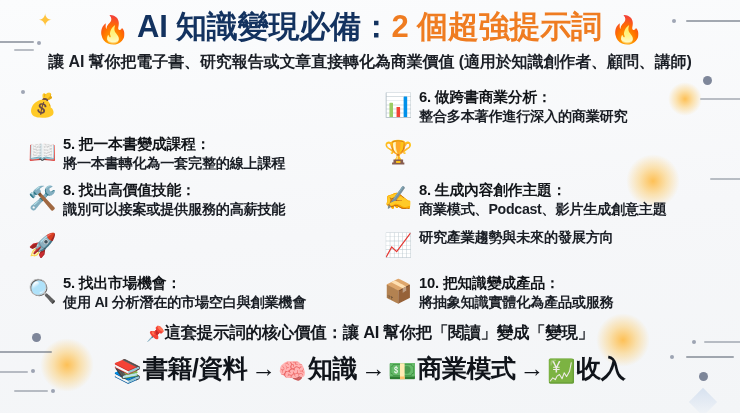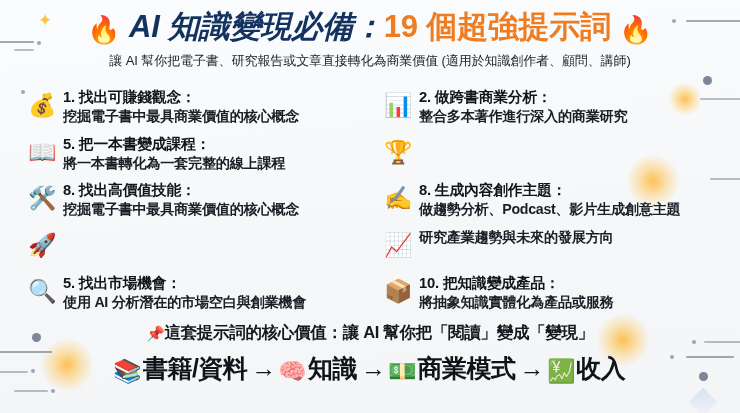--- a/index.html
+++ b/index.html
@@ -56,27 +56,27 @@
     left: 0; right: 0; top: 8px;
     text-align: center;
   }
   .title {
     font-size: 31px;
     font-weight: 700;
     letter-spacing: -0.2px;
     line-height: 1.22;
     white-space: nowrap;
   }
-  .title .t-navy { color: #13325f; font-style: italic; }
+  .title .t-navy { color: #13325f; }
   .title .t-orange { color: #ef7c21; }
   .title .emoji { font-size: 27px; vertical-align: -2px; }
   .subtitle {
     margin-top: 5px;
-    font-size: 13px;
-    font-weight: 400;
+    font-size: 16px;
+    font-weight: 700;
     color: #1b1f26;
     white-space: nowrap;
     letter-spacing: -0.1px;
   }
 
   
   .columns {
     position: absolute;
     top: 88px;
     left: 0;
@@ -180,78 +180,74 @@
   <div class="deco deco-line thin" style="right:-4px; top:341px; width:40px;"></div>
   <div class="deco deco-dot sm" style="right:44px; top:340px;"></div>
   <div class="deco deco-line" style="right:6px; top:356px; width:48px;"></div>
   <div class="deco deco-dot sm" style="right:66px; top:355px;"></div>
   <div class="deco deco-dot" style="right:32px; top:372px;"></div>
   <div class="deco deco-diamond" style="right:27px; top:392px;"></div>
 
   <div class="header">
     <div class="title">
       <span class="emoji">🔥</span>
-      <span class="t-navy">AI 知識變現必備：</span><span class="t-orange">19 個超強提示詞</span>
+      <span class="t-navy">AI 知識變現必備：</span><span class="t-orange">2 個超強提示詞</span>
       <span class="emoji">🔥</span>
     </div>
     <div class="subtitle">讓 AI 幫你把電子書、研究報告或文章直接轉化為商業價值 (適用於知識創作者、顧問、講師)</div>
   </div>
 
   <div class="columns">
 
     <div class="col left">
       <div class="item">
         <div class="item-icon">💰</div>
-        <div class="item-body">
-          <div class="item-title">1. 找出可賺錢觀念：</div>
-          <div class="item-desc">挖掘電子書中最具商業價值的核心概念</div>
-        </div>
       </div>
       <div class="item">
         <div class="item-icon">📖</div>
         <div class="item-body">
           <div class="item-title">5. 把一本書變成課程：</div>
           <div class="item-desc">將一本書轉化為一套完整的線上課程</div>
         </div>
       </div>
       <div class="item">
         <div class="item-icon">🛠️</div>
         <div class="item-body">
           <div class="item-title">8. 找出高價值技能：</div>
-          <div class="item-desc">挖掘電子書中最具商業價值的核心概念</div>
+          <div class="item-desc">識別可以接案或提供服務的高薪技能</div>
         </div>
       </div>
       <div class="item">
         <div class="item-icon">🚀</div>
       </div>
       <div class="item">
         <div class="item-icon">🔍</div>
         <div class="item-body">
           <div class="item-title">5. 找出市場機會：</div>
           <div class="item-desc">使用 AI 分析潛在的市場空白與創業機會</div>
         </div>
       </div>
     </div>
 
     <div class="col right">
       <div class="item">
         <div class="item-icon">📊</div>
         <div class="item-body">
-          <div class="item-title">2. 做跨書商業分析：</div>
+          <div class="item-title">6. 做跨書商業分析：</div>
           <div class="item-desc">整合多本著作進行深入的商業研究</div>
         </div>
       </div>
       <div class="item">
         <div class="item-icon">🏆</div>
       </div>
       <div class="item">
         <div class="item-icon">✍️</div>
         <div class="item-body">
           <div class="item-title">8. 生成內容創作主題：</div>
-          <div class="item-desc">做趨勢分析、Podcast、影片生成創意主題</div>
+          <div class="item-desc">商業模式、Podcast、影片生成創意主題</div>
         </div>
       </div>
       <div class="item">
         <div class="item-icon">📈</div>
         <div class="item-body">
           <div class="item-desc">研究產業趨勢與未來的發展方向</div>
         </div>
       </div>
       <div class="item">
         <div class="item-icon">📦</div>

